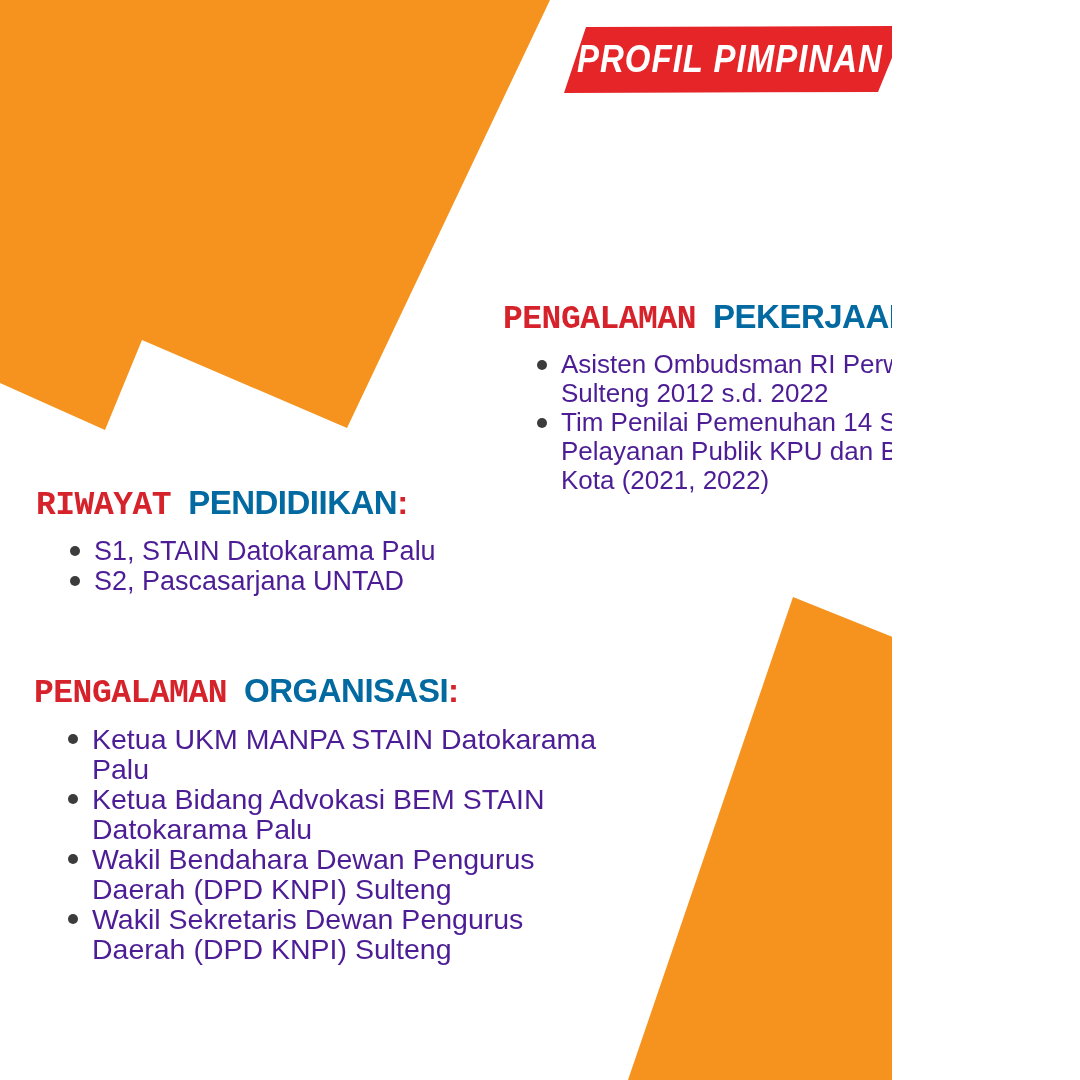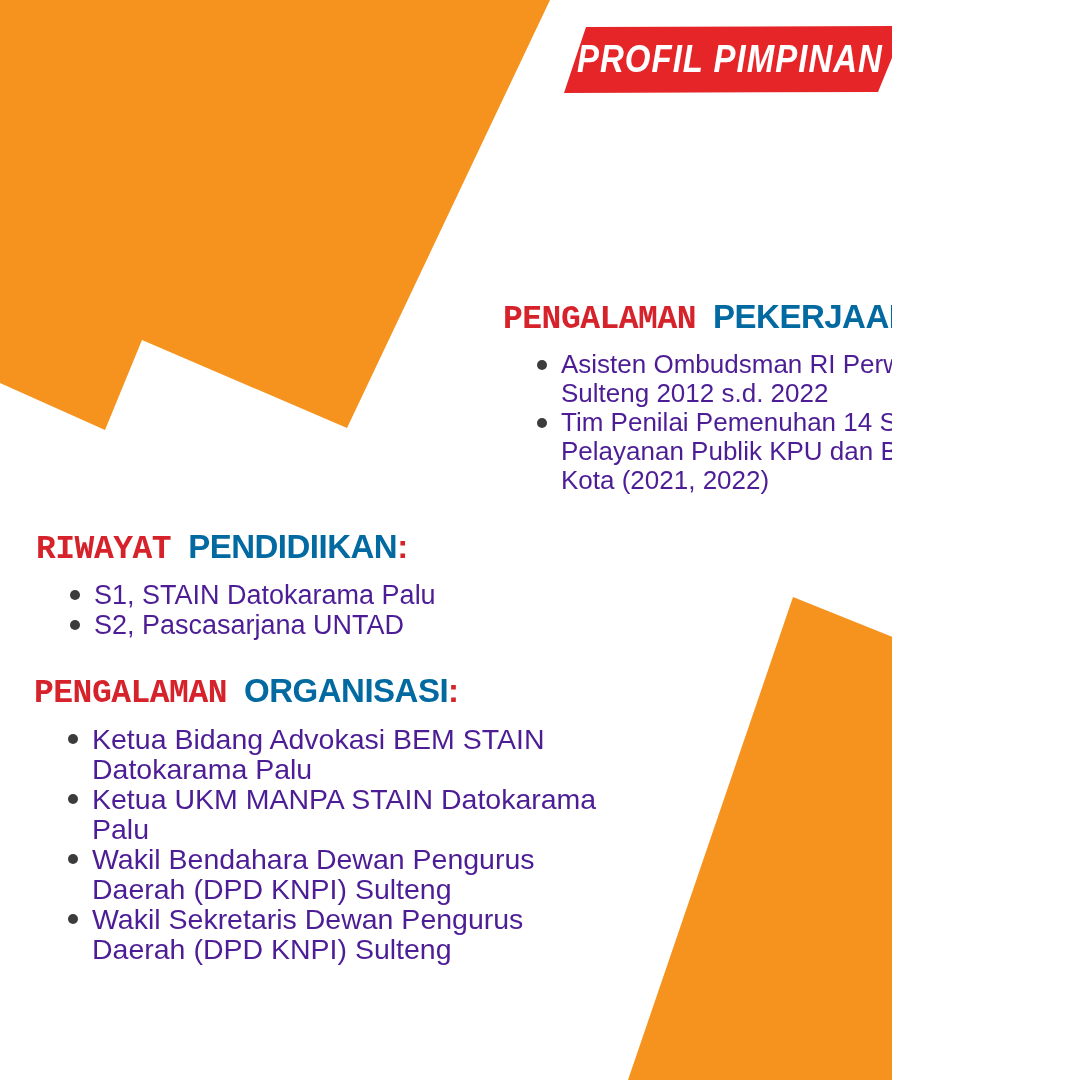--- a/index.html
+++ b/index.html
@@ -68,21 +68,21 @@
   .dot {
     position: absolute;
     left: 22px; top: 10px;
     width: 10px; height: 10px;
     border-radius: 50%;
     background: #3c3c3c;
   }
   .item-text { display: block; white-space: pre-line; }
   #sec-pekerjaan  { left: 503px; top: 298px; width: 565px; }
   #sec-pekerjaan  .item-text { font-size: 26px; line-height: 29px; }
-  #sec-pendidikan { left: 36px;  top: 528px; width: 530px; }
+  #sec-pendidikan { left: 36px;  top: 484px; width: 530px; }
   #sec-pendidikan .item-text { font-size: 27px; line-height: 30px; }
   #sec-organisasi { left: 34px;  top: 672px; width: 575px; }
   #sec-organisasi .item-text { font-size: 28.5px; line-height: 30px; }
 </style>
 </head>
 <body>
 
 <div class="canvas">
 
   <svg class="bg-shapes" viewBox="0 0 1080 1080" aria-hidden="true">
@@ -134,27 +134,27 @@
           <span class="item-text">S2, Pascasarjana UNTAD</span>
         </li>
     </ul>
   </div>
 
   <div class="section" id="sec-organisasi">
     <h2 class="sec-title"><span class="w1">PENGALAMAN</span><span class="w2">ORGANISASI</span><span class="colon">:</span></h2>
     <ul class="bullet-list">
       <li>
           <span class="dot"></span>
-          <span class="item-text">Ketua Bidang Advokasi BEM STAIN
-Datokarama Palu</span>
+          <span class="item-text">Ketua UKM MANPA STAIN Datokarama
+Palu</span>
         </li>
       <li>
           <span class="dot"></span>
-          <span class="item-text">Ketua UKM MANPA STAIN Datokarama
-Palu</span>
+          <span class="item-text">Ketua Bidang Advokasi BEM STAIN
+Datokarama Palu</span>
         </li>
       <li>
           <span class="dot"></span>
           <span class="item-text">Wakil Bendahara Dewan Pengurus
 Daerah (DPD KNPI) Sulteng</span>
         </li>
       <li>
           <span class="dot"></span>
           <span class="item-text">Wakil Sekretaris Dewan Pengurus
 Daerah (DPD KNPI) Sulteng</span>

